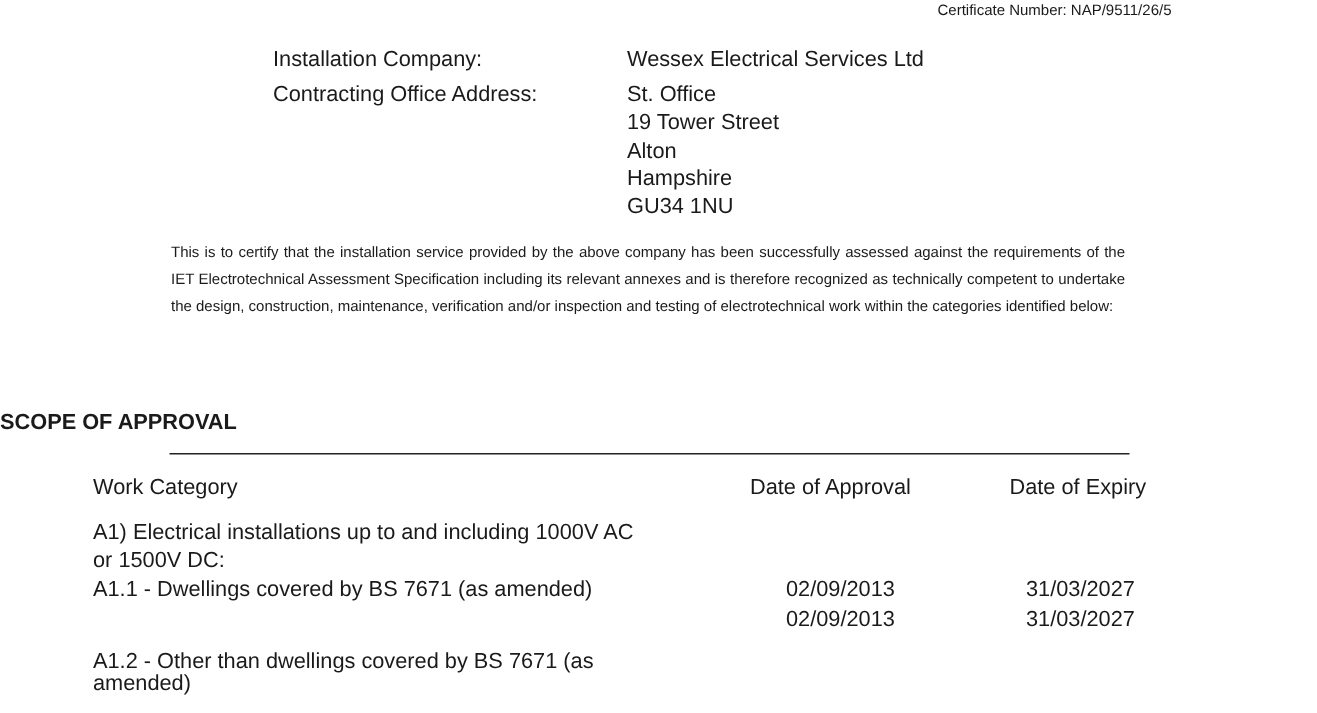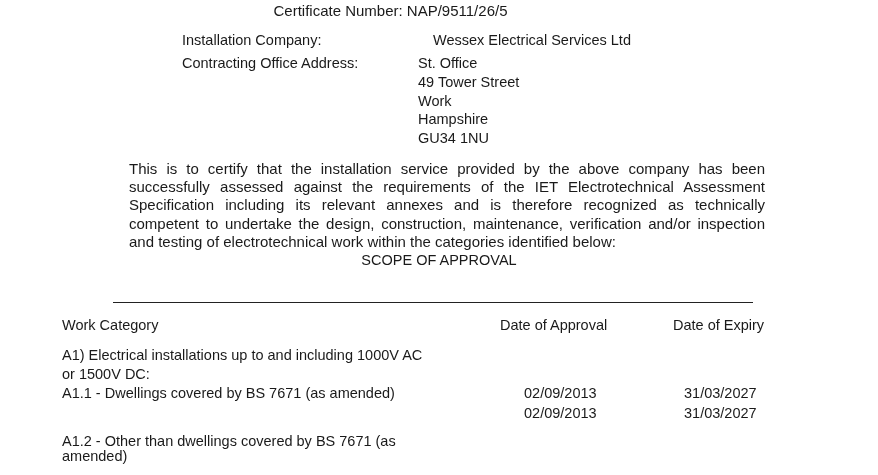--- a/index.html
+++ b/index.html
@@ -1,40 +1,40 @@
 <!DOCTYPE html>
 <html><head>
   <meta charset="utf-8">
   <style>
     html, body { margin:0; padding:0; background:#ffffff; }
     body { width:878px; height:475px; position:relative; overflow:hidden;
       font-family: "Liberation Sans", sans-serif; color:#1a1a1a; font-size:14.5px; }
     .abs { position:absolute; white-space:nowrap; }
-    .cert-num { top:2px; left:0; width:781px; text-align:center; font-size:15px; }
+    .cert-num { top:2px; left:0; width:781px; text-align:right; font-size:10px; }
     .label { left:182px; }
     .value { left:418px; }
-    .para { position:absolute; left:129px; top:160px; width:636px; font-size:15px; line-height:18.2px;
+    .para { position:absolute; left:114px; top:160px; width:636px; font-size:10px; line-height:18.2px;
       text-align:justify; text-align-last:left; }
-    .scope { top:252px; left:0; width:878px; text-align:center; font-weight:normal; font-size:14.5px; }
+    .scope { top:274px; left:0; width:878px; text-align:left; font-weight:bold; font-size:14.5px; }
     .rule { position:absolute; left:113px; top:302px; width:640px; height:0; border-top:1.5px solid #222; }
     .th { font-weight:normal; top:317px; }
     .italic { }
   </style>
 </head>
 <body>
 
 <div class="abs cert-num">Certificate Number: NAP/9511/26/5</div>
 
 <div class="abs label" style="top:32px;">Installation Company:</div>
-<div class="abs value" style="top:32px;margin-left:15px;">Wessex Electrical Services Ltd</div>
+<div class="abs value" style="top:32px;">Wessex Electrical Services Ltd</div>
 
 <div class="abs label" style="top:55px;text-align:right;">Contracting Office Address:</div>
 <div class="abs value" style="top:55px;">St. Office</div>
-<div class="abs value" style="top:74px;">49 Tower Street</div>
-<div class="abs value" style="top:93px;">Work</div>
+<div class="abs value" style="top:74px;">19 Tower Street</div>
+<div class="abs value" style="top:93px;">Alton</div>
 <div class="abs value" style="top:111px;">Hampshire</div>
 <div class="abs value" style="top:130px;">GU34 1NU</div>
 
 <div class="para">This is to certify that the installation service provided by the above company has been successfully assessed against the requirements of the IET Electrotechnical Assessment Specification including its relevant annexes and is therefore recognized as technically competent to undertake the design, construction, maintenance, verification and/or inspection and testing of electrotechnical work within the categories identified below:</div>
 
 <div class="abs scope">SCOPE OF APPROVAL</div>
 <div class="rule"></div>
 
 <div class="abs th" style="left:62px;">Work Category</div>
 <div class="abs th" style="left:500px;">Date of Approval</div>

